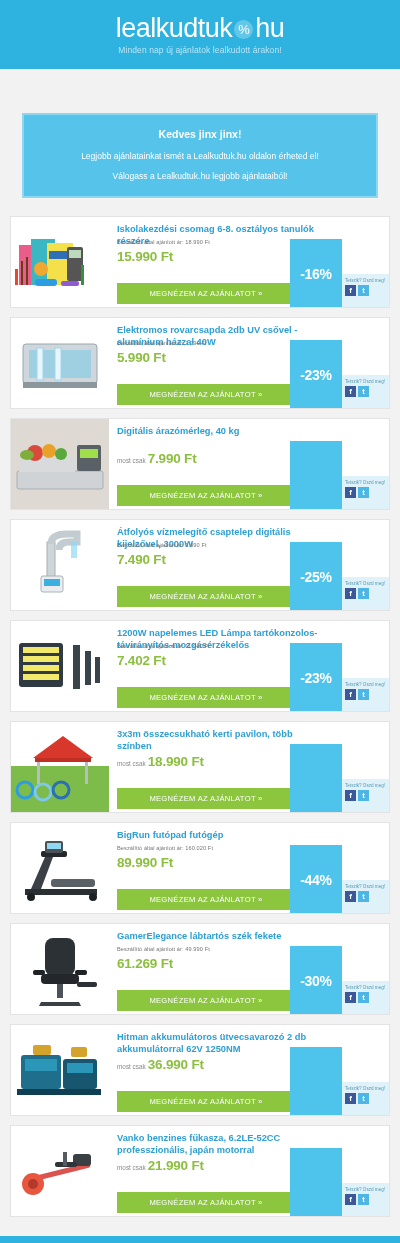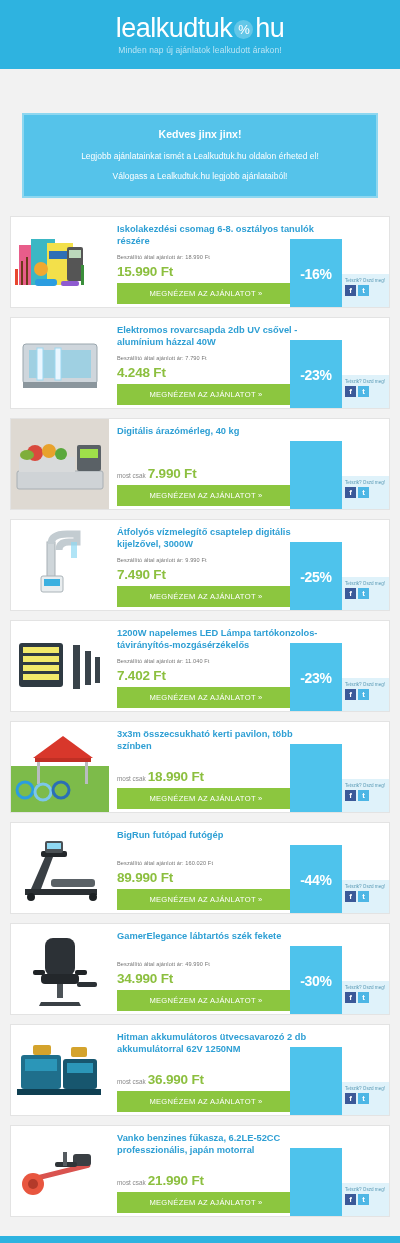--- a/index.html
+++ b/index.html
@@ -99,21 +99,21 @@
   .title {
     color: #2e9fd4;
     font-weight: bold;
     font-size: 9.3px;
     line-height: 1.27;
     padding-right: 62px;
   }
   .prices {
     position: absolute;
     left: 8px;
-    bottom: 27px;
+    bottom: 42px;
   }
   .orig {
     color: #777777;
     font-size: 5.6px;
     letter-spacing: 0.1px;
     margin-bottom: 2px;
     white-space: nowrap;
   }
   .now-row { white-space: nowrap; }
   .now-pre {
@@ -300,21 +300,21 @@
         <rect x="18" y="32" width="62" height="28" fill="#6fc9e8" opacity="0.5"></rect>
         <rect x="26" y="30" width="6" height="32" fill="#eaf6ff" stroke="#9dd7ef"></rect>
         <rect x="44" y="30" width="6" height="32" fill="#eaf6ff" stroke="#9dd7ef"></rect>
         <rect x="12" y="64" width="74" height="6" fill="#8b969d"></rect>
       </svg></div>
     </div>
     <div class="info">
       <div class="title">Elektromos rovarcsapda 2db UV csővel - alumínium házzal 40W</div>
       <div class="prices">
           <div class="orig">Beszállító által ajánlott ár: 7.790 Ft</div>
-       <div class="now-row"><span class="now">4.248 Ft</span></div>
+       <div class="now-row"><span class="now">5.990 Ft</span></div>
         </div>
       <button class="cta">MEGNÉZEM AZ AJÁNLATOT »</button>
       <div class="badge">-23%</div>
       <div class="share">
         <div class="share-label">Tetszik? Oszd meg!</div>
         <span class="sbtn fb">f</span><span class="sbtn tw">t</span>
       </div>
       </div>
     </div>
     <div class="card">
@@ -460,21 +460,21 @@
         <path d="M30 78 L68 78 L70 82 L28 82 Z" fill="#3a4045"></path>
         <rect x="22" y="46" width="12" height="5" rx="2" fill="#1f2326"></rect>
         <rect x="64" y="46" width="12" height="5" rx="2" fill="#1f2326"></rect>
         <rect x="66" y="58" width="20" height="5" rx="2" fill="#2c3136"></rect>
       </svg></div>
     </div>
     <div class="info">
       <div class="title">GamerElegance lábtartós szék fekete</div>
       <div class="prices">
           <div class="orig">Beszállító által ajánlott ár: 49.990 Ft</div>
-       <div class="now-row"><span class="now">34.990 Ft</span></div>
+       <div class="now-row"><span class="now">61.269 Ft</span></div>
         </div>
       <button class="cta">MEGNÉZEM AZ AJÁNLATOT »</button>
       <div class="badge">-30%</div>
       <div class="share">
         <div class="share-label">Tetszik? Oszd meg!</div>
         <span class="sbtn fb">f</span><span class="sbtn tw">t</span>
       </div>
       </div>
     </div>
     <div class="card">

